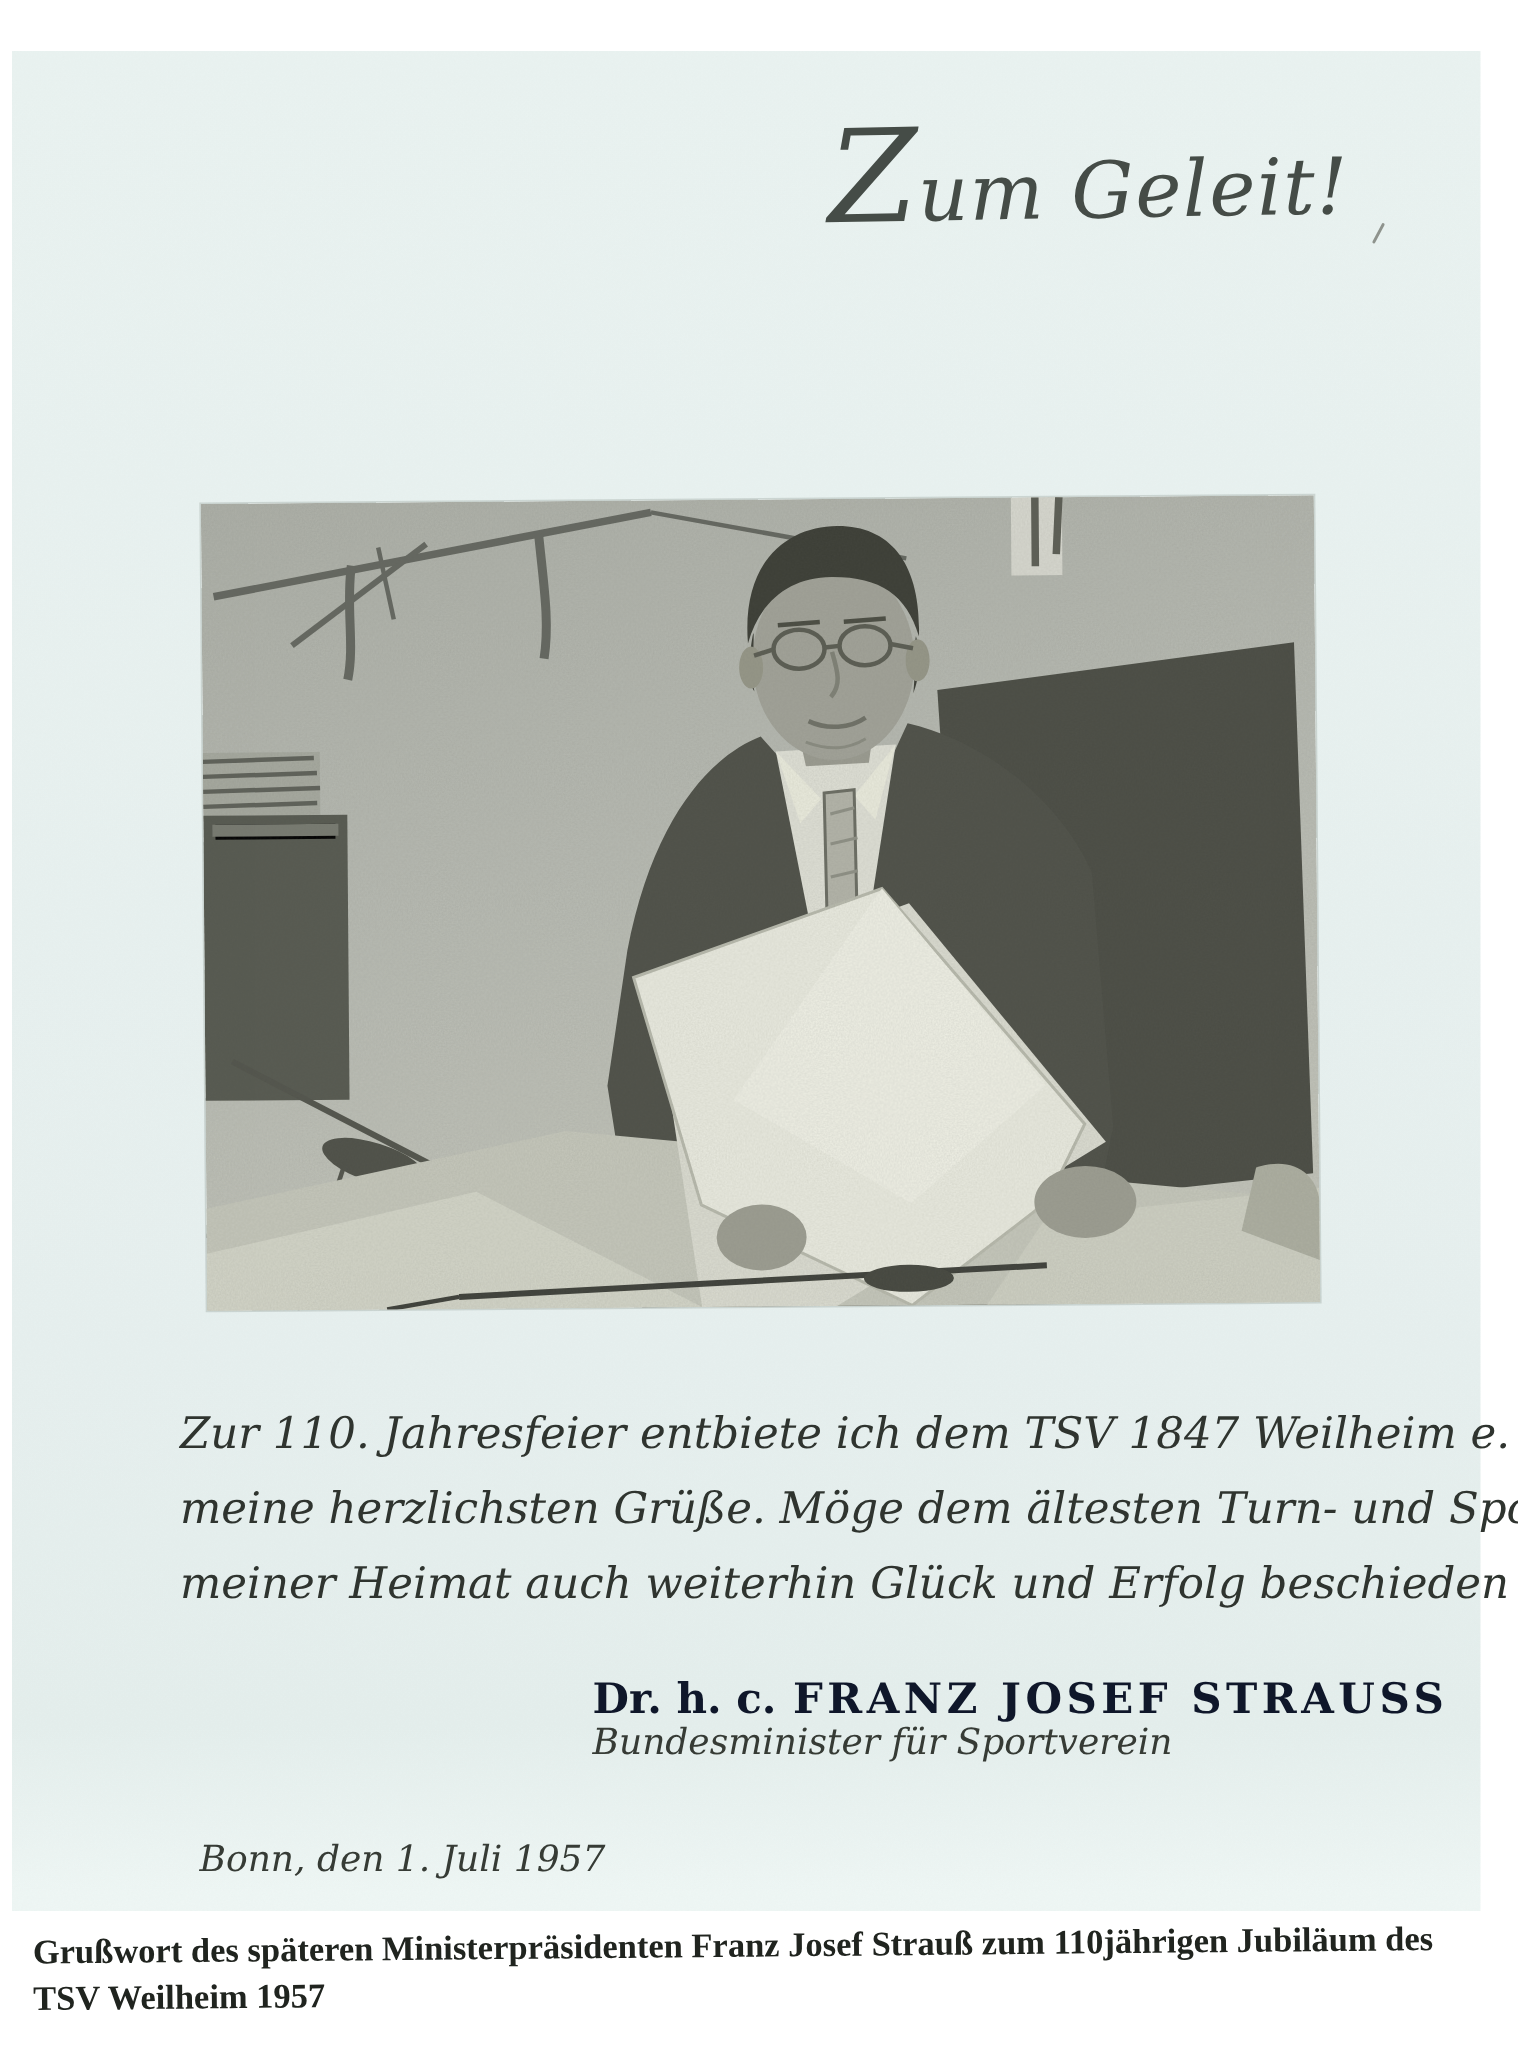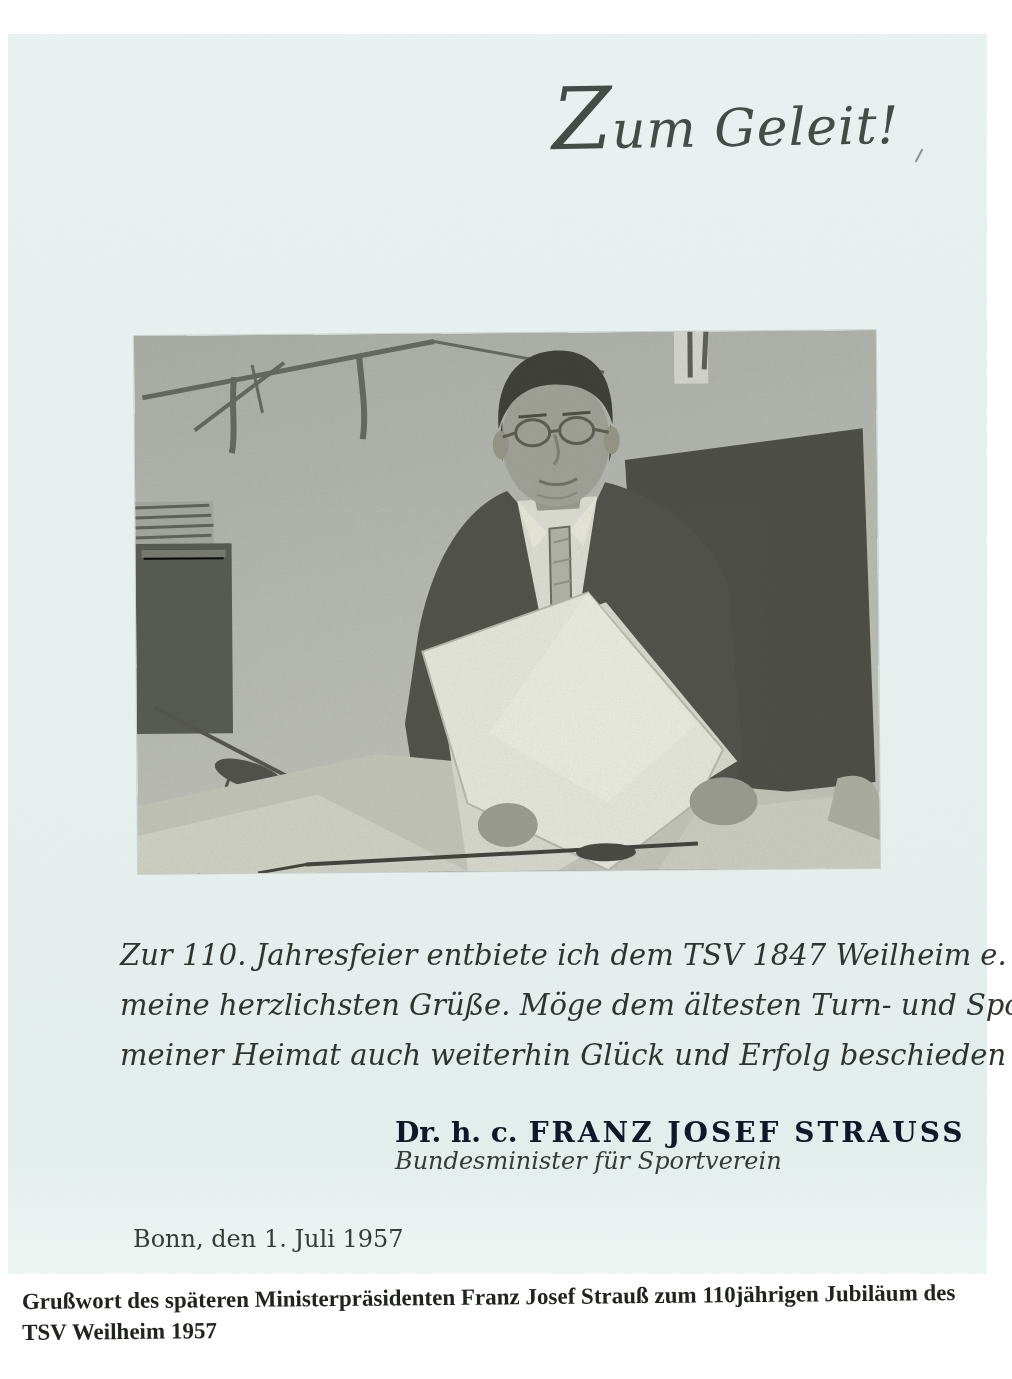--- a/index.html
+++ b/index.html
@@ -66,21 +66,21 @@
     font-family:"DejaVu Serif", serif;font-weight:bold;font-size:28px;
     letter-spacing:3px;margin-left:6px;
   }
   .sig-role{
     position:absolute;left:395px;top:1147px;
     font-family:"DejaVu Serif", serif;font-style:italic;
     font-size:24px;color:#363b35;white-space:nowrap;
   }
   .place-date{
     position:absolute;left:133px;top:1225px;
-    font-family:"DejaVu Serif", serif;
+    font-family:"DejaVu Serif", serif;font-style:italic;
     font-size:24px;color:#363b35;white-space:nowrap;
   }
   
   .caption{
     position:absolute;left:22px;top:1286px;width:980px;
     font-family:"Liberation Serif", serif;font-weight:bold;
     font-size:23px;line-height:31px;color:#20241f;
     transform:rotate(-0.55deg);transform-origin:0 50%;
   }
 </style>

